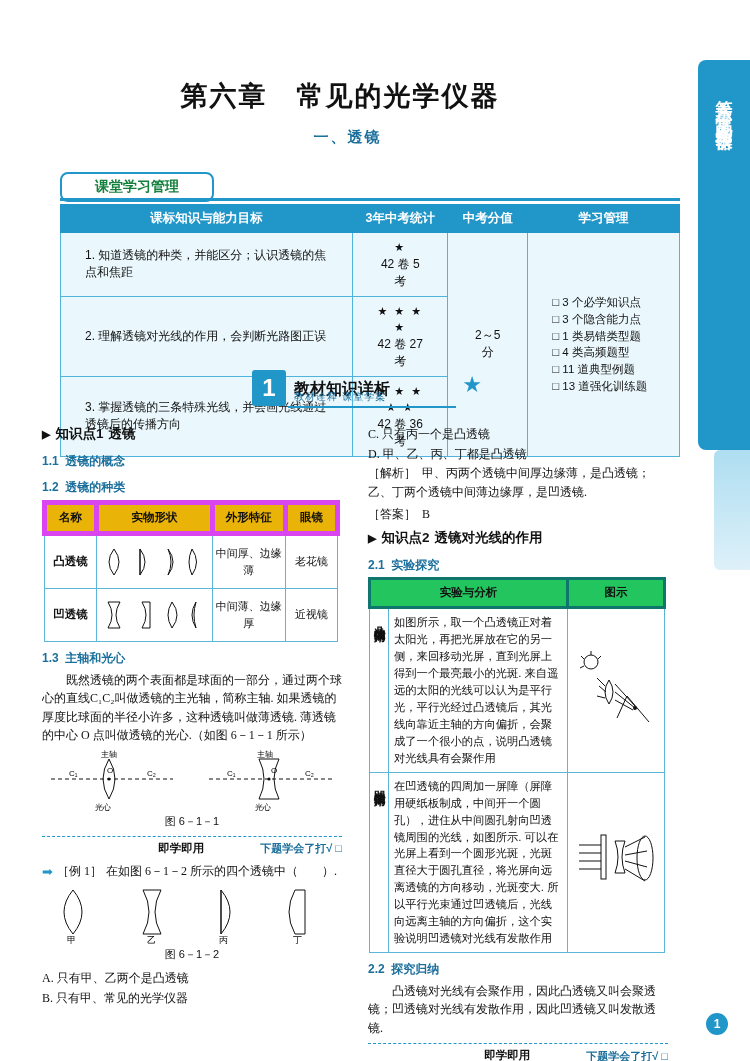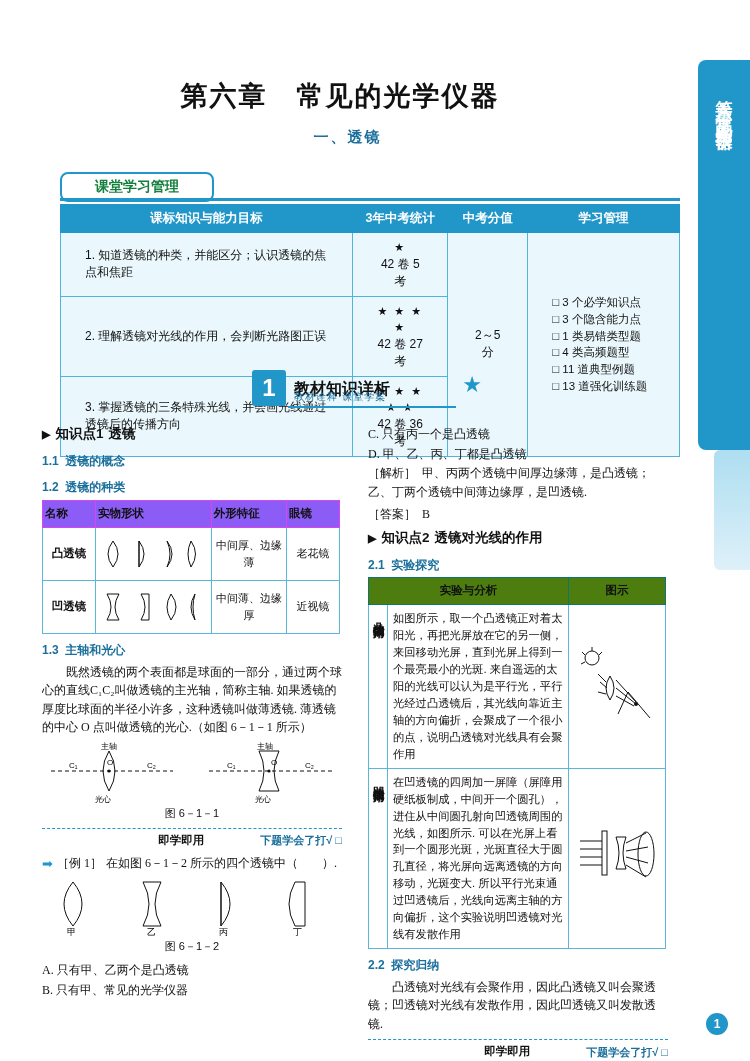--- a/index.html
+++ b/index.html
@@ -120,21 +120,21 @@
   .sub .n{color:#1b6f9c;}
   p.txt{margin:0 0 4px 0;text-indent:2em;}
   p.flat{margin:0 0 4px 0;}
 
   
   table.kinds{
     width:298px;border-collapse:collapse;margin:4px 0 6px 0;
     font-family:"Liberation Sans",sans-serif;font-size:11.5px;
   }
   table.kinds th{
-    background:#8b5cf6;border:1px solid #d946ef;padding:4px 2px;font-weight:bold;text-align:left;
+    background:#eab308;border:5px solid #d946ef;padding:4px 2px;font-weight:bold;text-align:center;
   }
   table.kinds td{
     border:1px solid #5cb6da;padding:6px 2px;text-align:center;height:40px;
   }
   table.kinds td.name{width:54px;font-weight:bold;}
   table.kinds td.shape{width:112px;}
   table.kinds td.feat{width:78px;font-size:11px;}
   table.kinds td.eye{width:54px;font-size:11px;}
 
   
@@ -152,21 +152,21 @@
   .example{display:flex;gap:4px;margin:4px 0 2px 0;font-size:12px;}
   .example .arrow{color:#2196c9;font-size:13px;}
   .opt{margin:1px 0;font-size:12px;}
 
   
   table.exp{
     width:298px;border-collapse:collapse;margin:3px 0 4px 0;
     font-family:"Liberation Sans",sans-serif;
   }
   table.exp th{
-    background:#4d7c0f;border:1px solid #0f766e;font-size:11.5px;font-weight:bold;padding:4px 2px;text-align:center;
+    background:#22c55e;border:3px solid #0f766e;font-size:11.5px;font-weight:bold;padding:4px 2px;text-align:center;
   }
   table.exp td{border:1px solid #5cb6da;padding:5px 5px;font-size:11.3px;line-height:1.5;vertical-align:top;}
   table.exp td.vhead{
     width:18px;text-align:center;font-weight:bold;padding:2px 0;
   }
   table.exp td.vhead span{
     writing-mode:vertical-rl;display:inline-block;font-size:11.5px;letter-spacing:1px;
   }
   table.exp td.pic{width:86px;text-align:center;vertical-align:middle;}
   .page-no{

